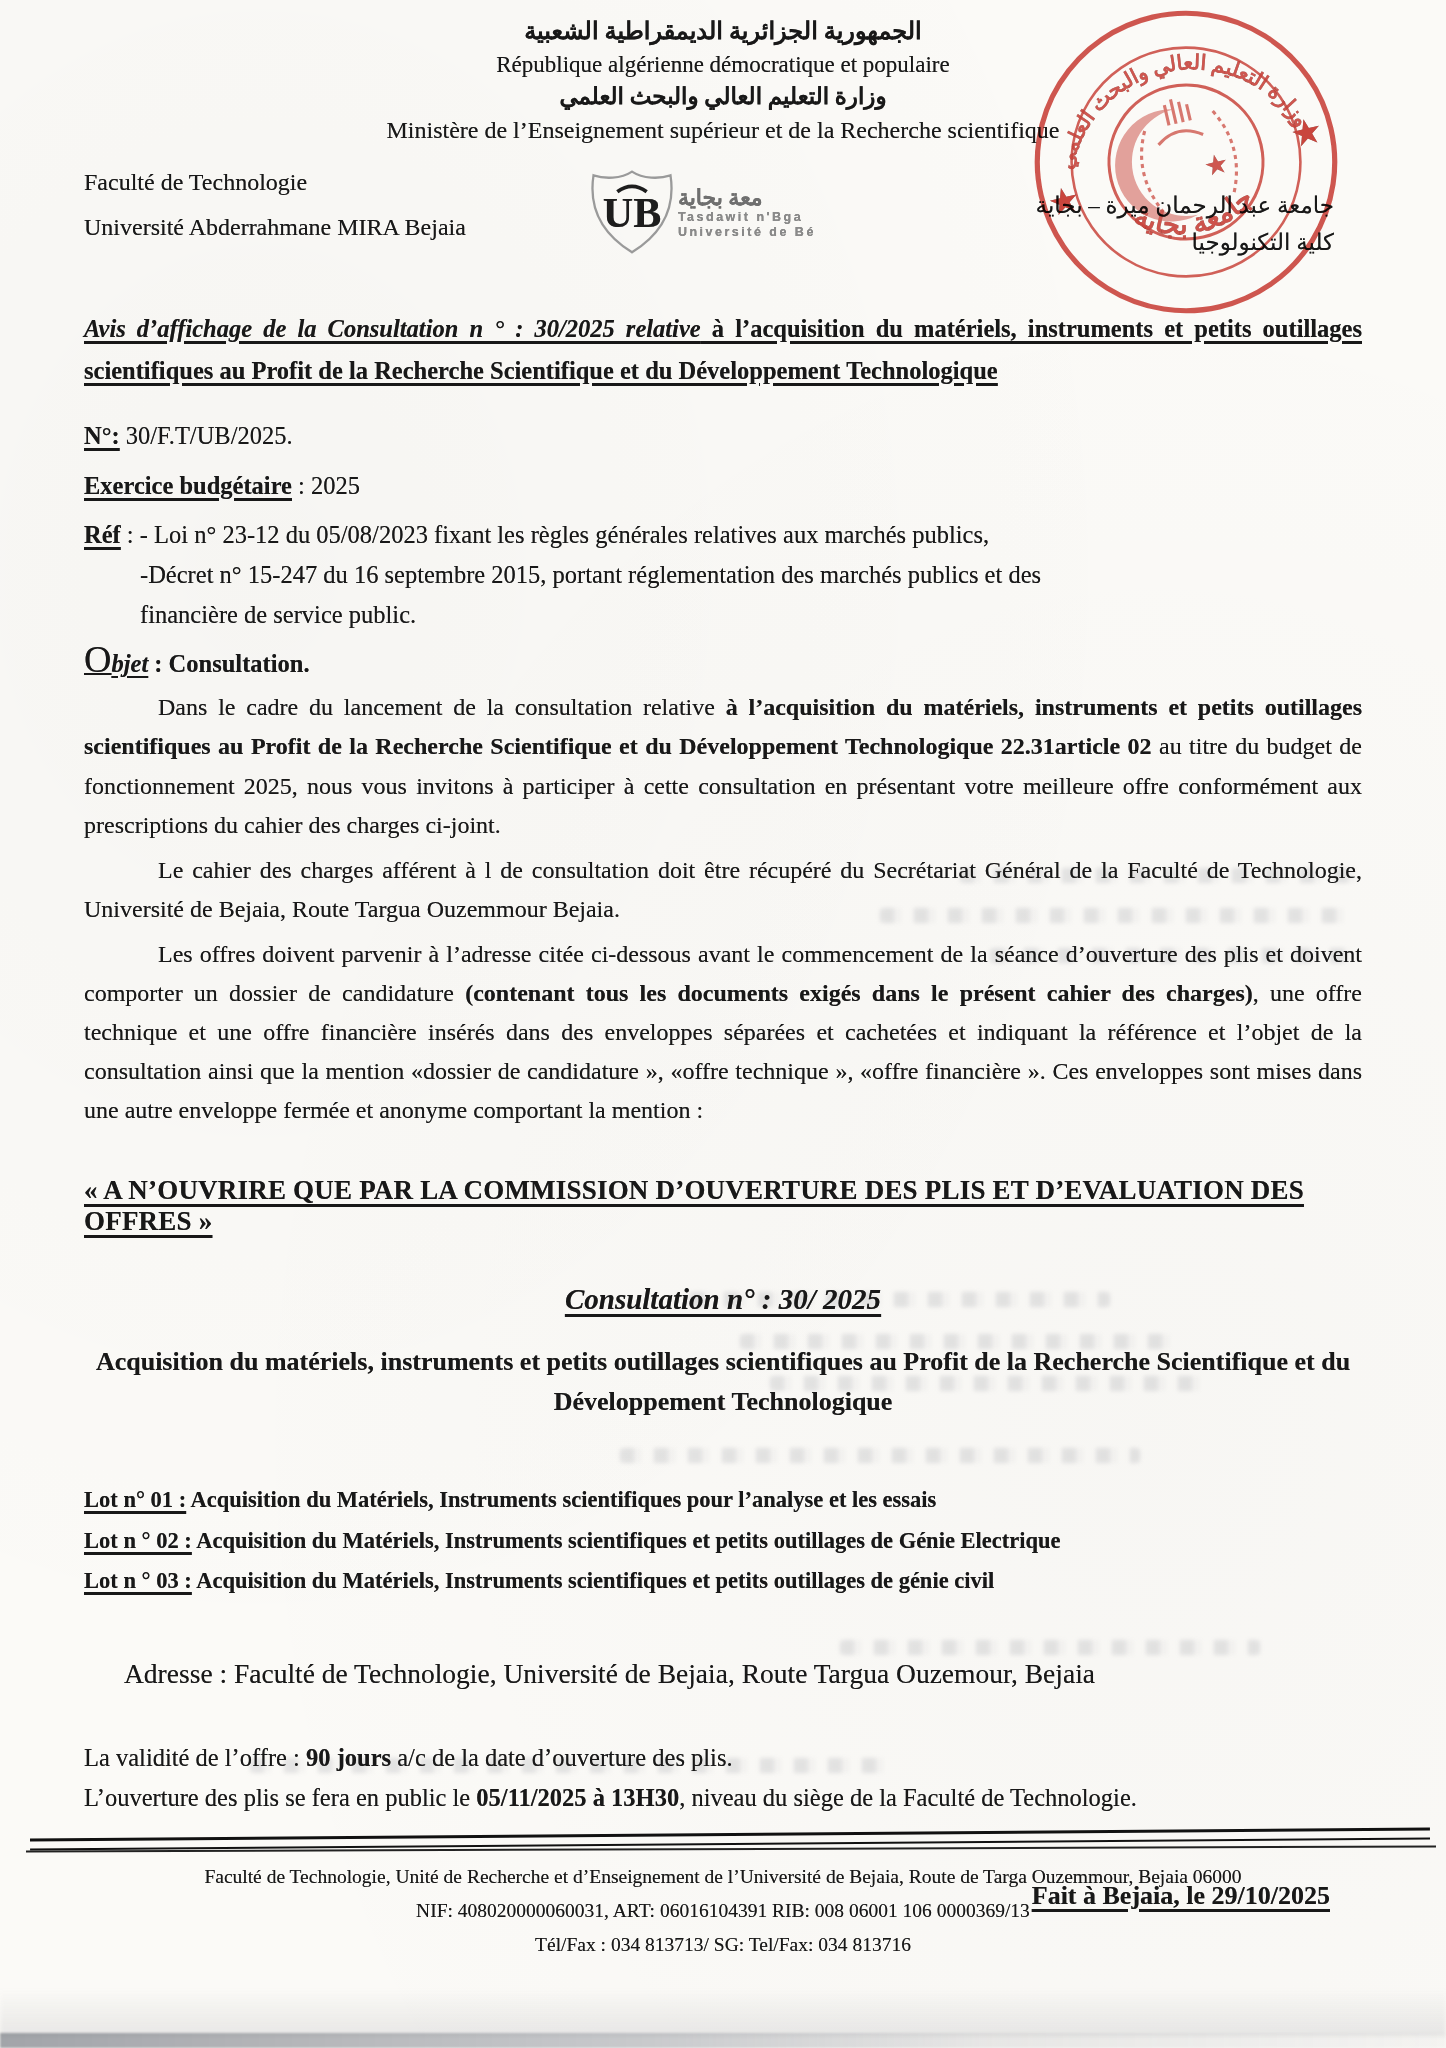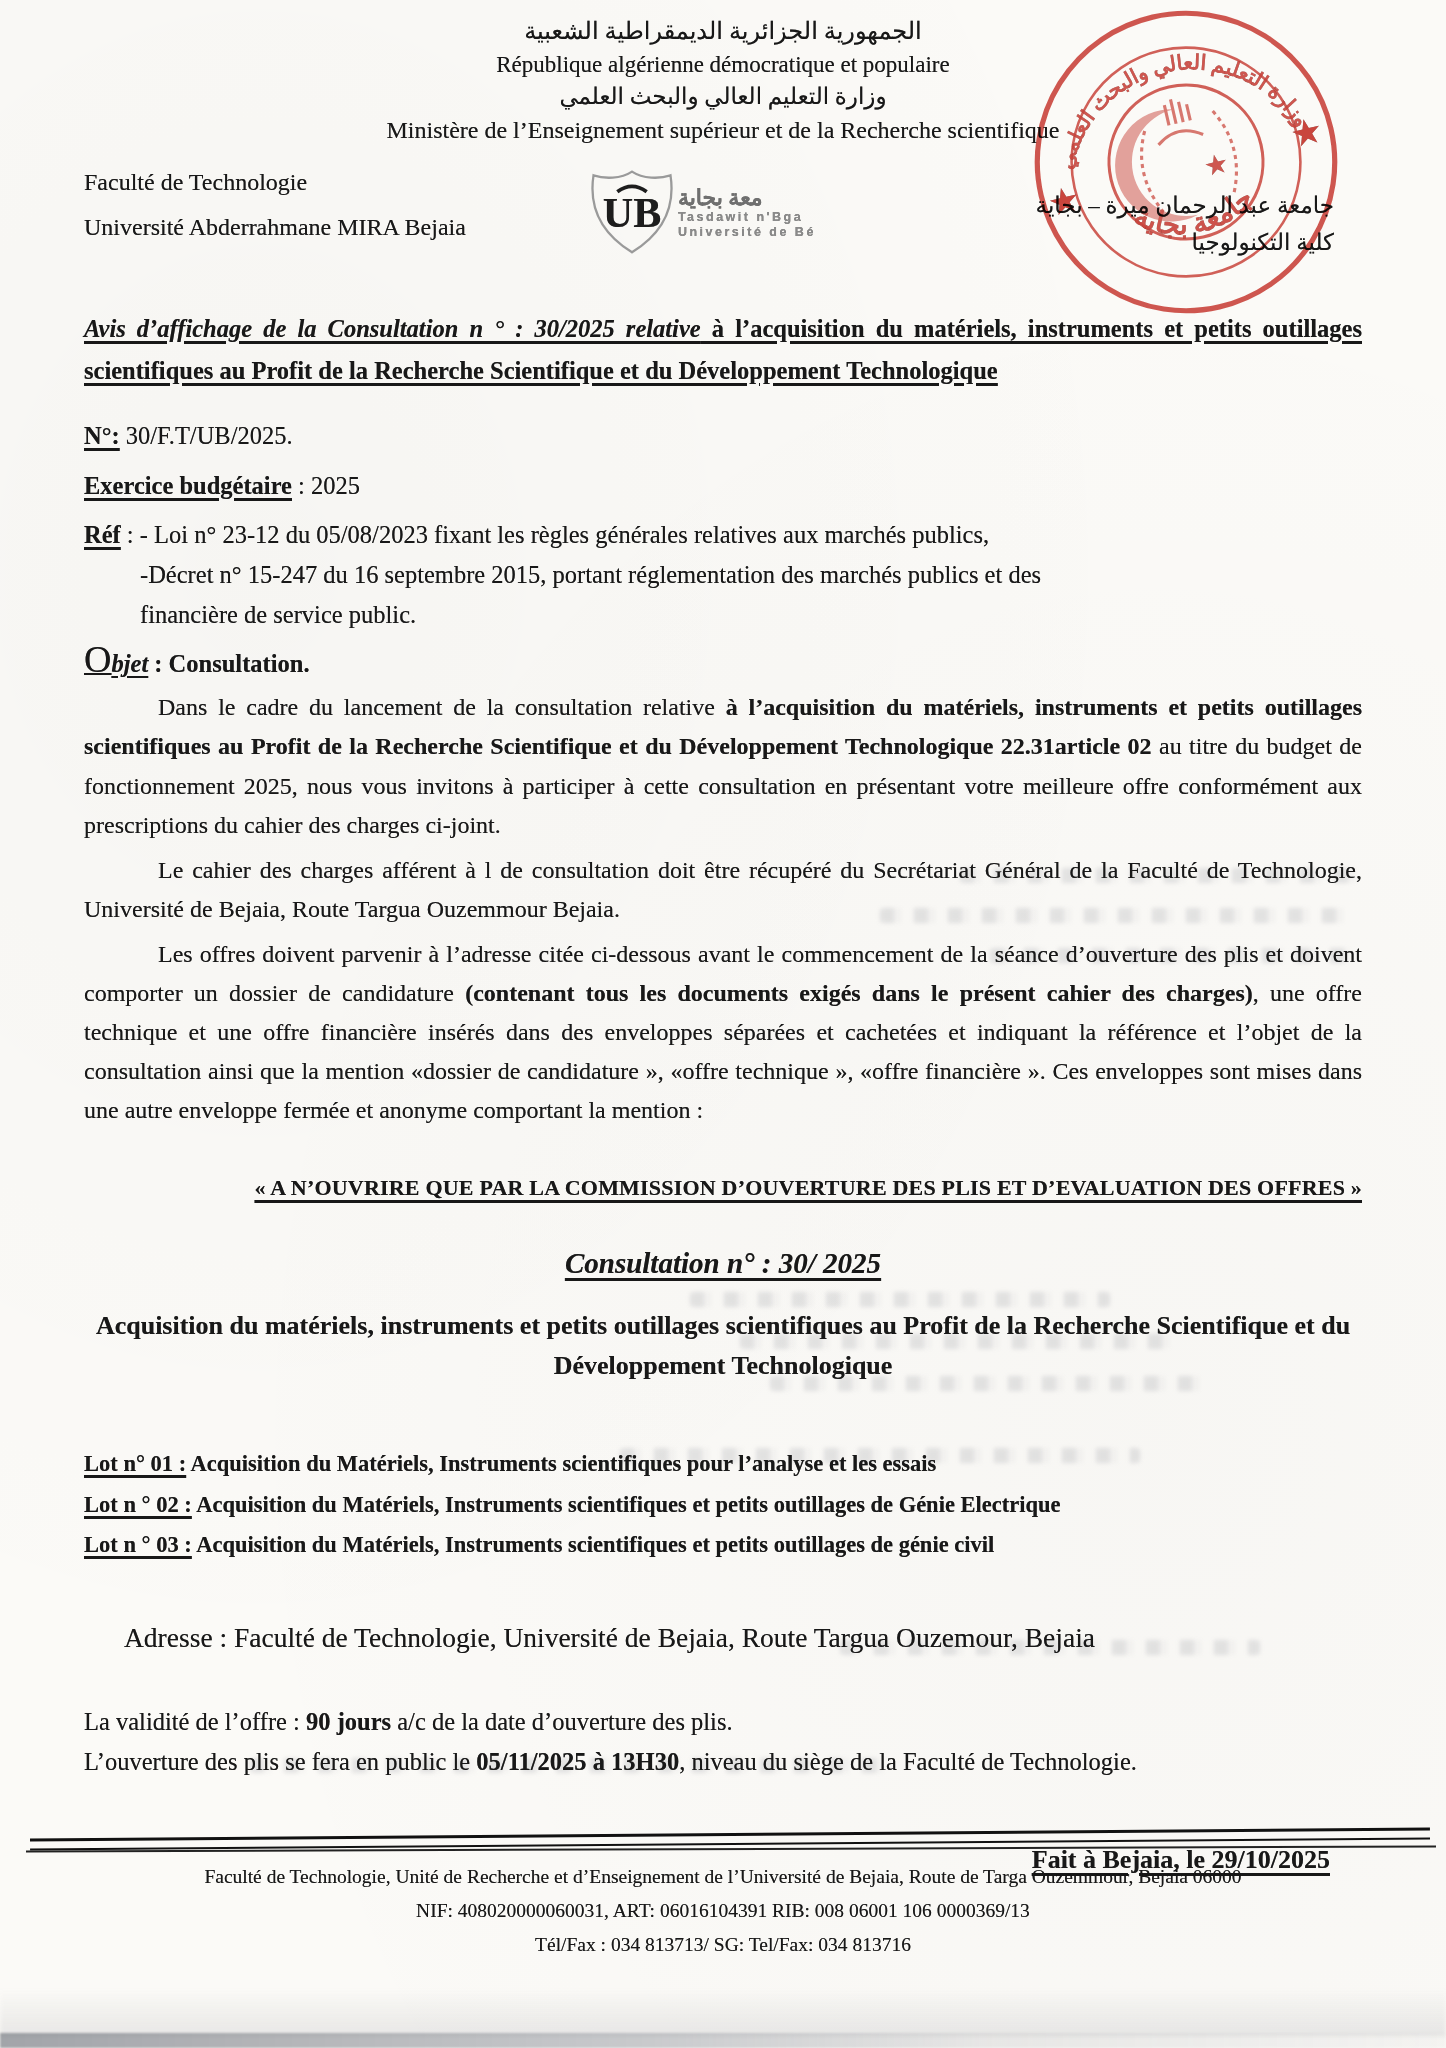--- a/index.html
+++ b/index.html
@@ -12,21 +12,21 @@
       radial-gradient(ellipse at 80% 70%, rgba(60,60,70,.02), transparent 60%),
       #fbfaf7;
     font-family:"Liberation Serif", serif;
     color:#181818;
     overflow:hidden;
     text-shadow:0 0 .5px rgba(0,0,0,.55);
   }
   .content{position:relative;padding:0 84px;z-index:2;}
   
   .hdr-center{text-align:center;padding-top:16px;line-height:1.3;}
-  .ar{font-weight:normal;direction:rtl;}
+  .ar{font-weight:bold;direction:rtl;}
   .hdr-ar1{font-size:24px;}
   .hdr-fr1{font-size:23px;margin-top:3px;}
   .hdr-ar2{font-size:23px;margin-top:2px;}
   .hdr-fr2{font-size:24px;margin-top:3px;}
   .hdr-row{display:flex;align-items:flex-start;margin-top:14px;height:122px;}
   .hdr-left{font-size:24px;line-height:1.85;white-space:nowrap;}
   .logo-wrap{display:flex;align-items:center;margin-left:120px;margin-top:8px;}
   .logo-txt{line-height:1.15;}
   .logo-ar{font-size:22px;color:#6f6f6f;font-weight:bold;direction:rtl;text-align:left;}
   .logo-lat{font-size:12.5px;color:#8a8a8a;font-weight:bold;letter-spacing:2.5px;font-family:"Liberation Sans",sans-serif;}
@@ -49,21 +49,21 @@
   .ref-wrap .ref-cont{margin-left:56px;}
   .objet{font-size:24.5px;margin-top:16px;}
   .objet .big-o{font-size:38px;line-height:0;text-decoration:underline;text-decoration-thickness:2px;}
   .objet .o-rest{font-style:italic;font-weight:bold;text-decoration:underline;text-decoration-thickness:2px;text-underline-offset:4px;}
   p.body{
     font-size:24px;line-height:1.63;text-align:justify;margin:0;
   }
   p.body.ind{text-indent:74px;}
   .b{font-weight:bold;}
   .banner{
-    margin-top:44px;text-align:right;font-size:22px;font-weight:bold;
+    margin-top:44px;text-align:left;font-size:27px;font-weight:bold;
     text-decoration:underline;text-decoration-thickness:2.5px;text-underline-offset:5px;
     letter-spacing:.2px;
   }
   .cons-title{
     margin-top:46px;text-align:center;font-size:29px;font-weight:bold;font-style:italic;
     text-decoration:underline;text-decoration-thickness:3px;text-underline-offset:5px;
   }
   .subject{
     margin-top:26px;text-align:center;font-size:26px;font-weight:bold;line-height:1.55;
     padding:0 10px;

